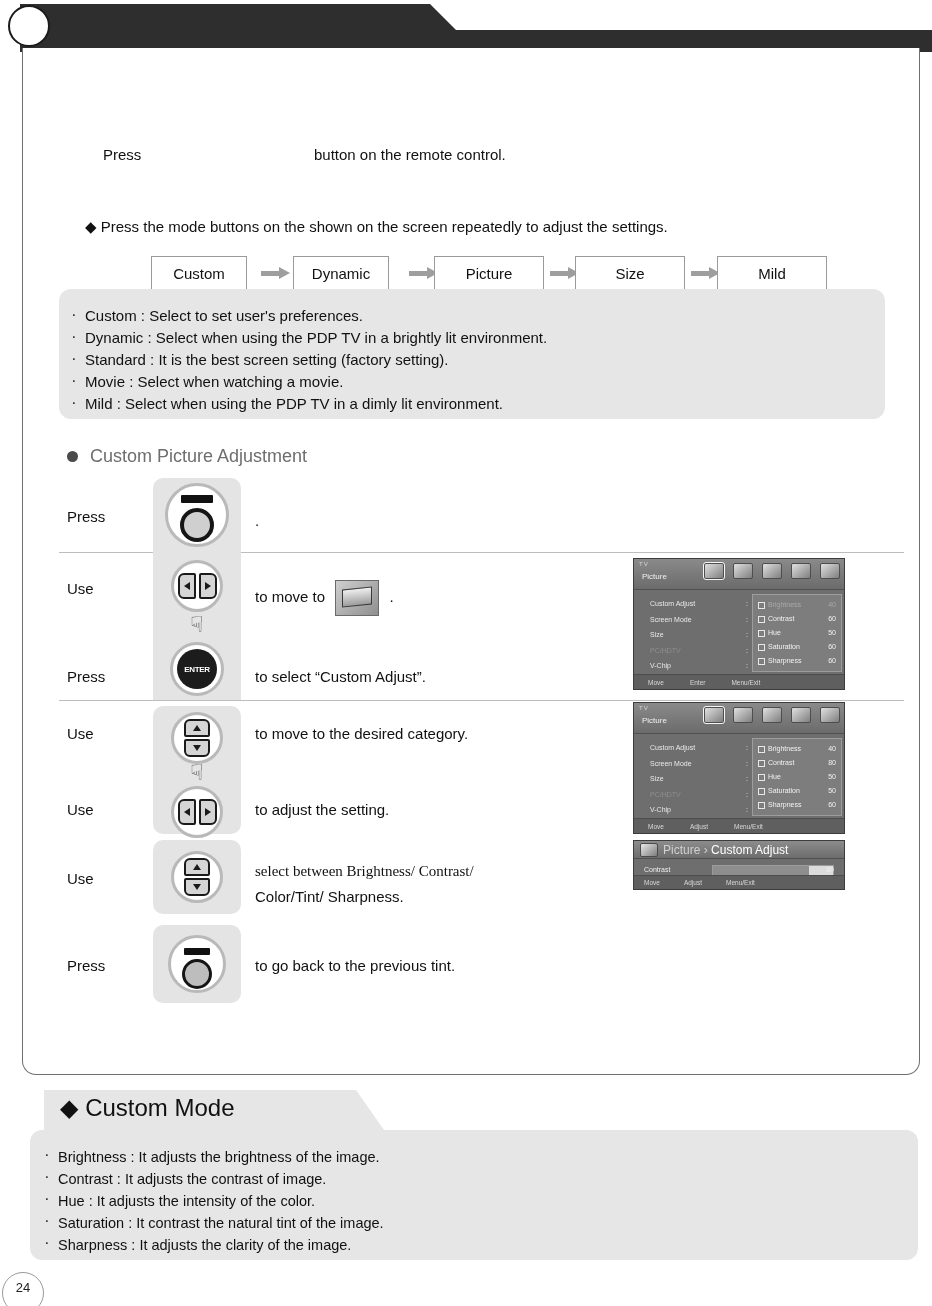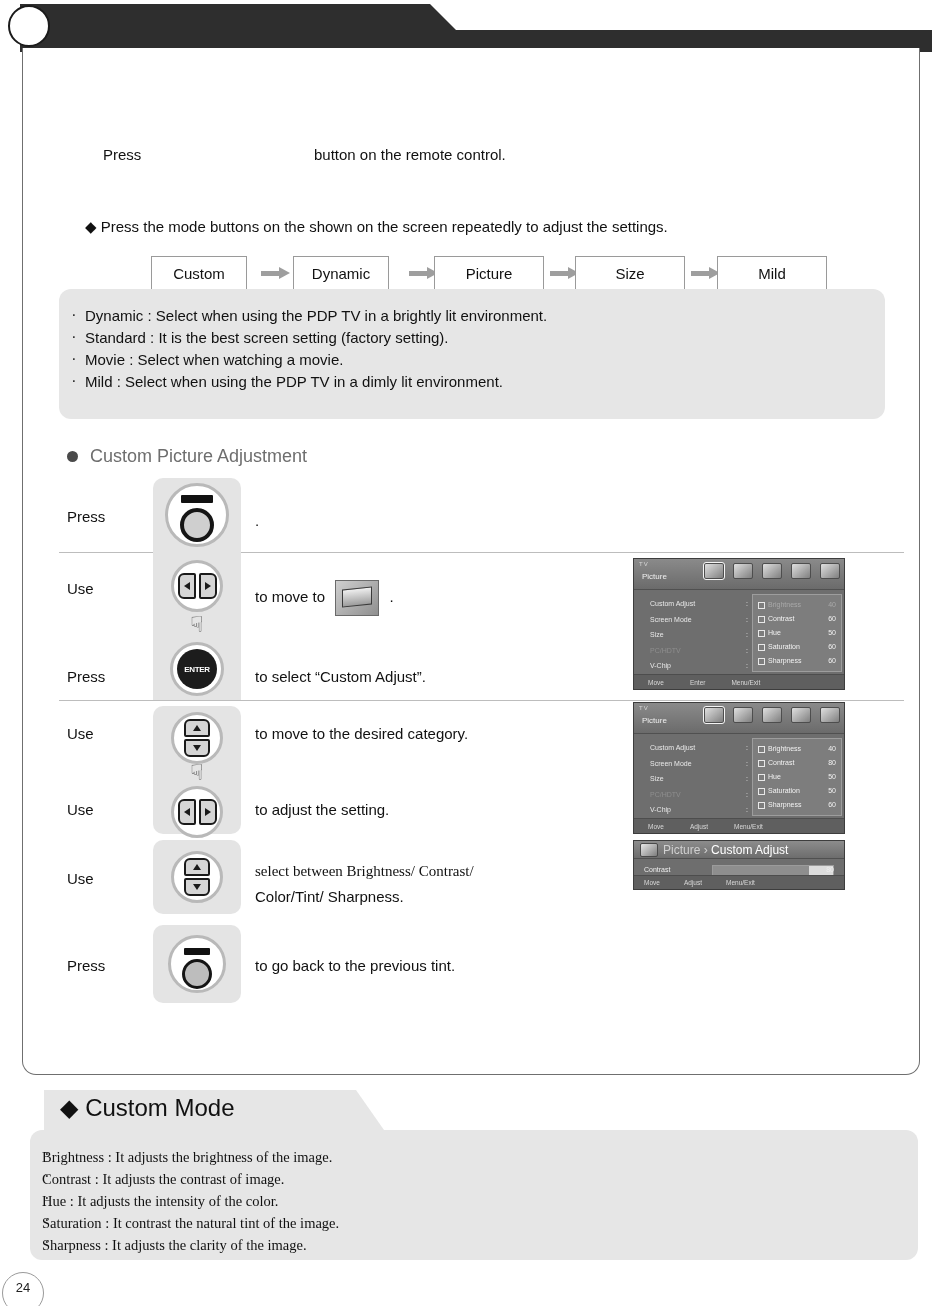--- a/index.html
+++ b/index.html
@@ -178,21 +178,21 @@
   .osd-sm-val{position:absolute;right:10px;top:7px;font-size:7px;color:#ededed;}
 
   
   .cm-tab{
     position:absolute;left:44px;top:1090px;width:340px;height:40px;background:#e6e6e6;
     clip-path:polygon(0 0, 312px 0, 340px 40px, 0 40px);
   }
   .cm-title{position:absolute;left:60px;top:1094px;font-size:24px;color:#111;white-space:nowrap;}
   .cm-box{position:absolute;left:30px;top:1130px;width:888px;height:130px;background:#e6e6e6;border-radius:12px;}
   .cm-box ul{margin:0;padding:16px 0 0 0;list-style:none;}
-  .cm-box li{font-size:14.5px;line-height:22px;padding-left:12px;position:relative;white-space:nowrap;font-family:Liberation Serif, serif;}
+  .cm-box li{font-size:14.5px;line-height:22px;padding-left:28px;position:relative;white-space:nowrap;}
   .cm-box li:before{content:"·";position:absolute;left:14px;top:-2px;font-size:17px;color:#333;}
 
   .page-circle{
     position:absolute;left:2px;top:1272px;width:42px;height:42px;border-radius:50%;
     border:1px solid #9a9a9a;background:#fff;display:flex;align-items:flex-start;justify-content:center;
     box-sizing:border-box;
   }
   .page-num{font-size:13px;color:#222;margin-top:7px;}
 </style>
 </head>
@@ -242,20 +242,21 @@
   </div>
   <div class="loopback">
     <div class="lb-h"></div>
       <div class="lb-v"></div>
       <div class="lb-up"></div>
       <div class="lb-head"></div>
   </div>
 
   <div class="info-box">
     <ul>
+      <li>Custom : Select to set user's preferences.</li>
       <li>Dynamic : Select when using the PDP TV in a brightly lit environment.</li>
       <li>Standard : It is the best screen setting (factory setting).</li>
       <li>Movie : Select when watching a movie.</li>
       <li>Mild : Select when using the PDP TV in a dimly lit environment.</li>
     </ul>
   </div>
 
   <div class="sec-head">
     <span class="sec-dot"></span>
     <span>Custom Picture Adjustment</span>

